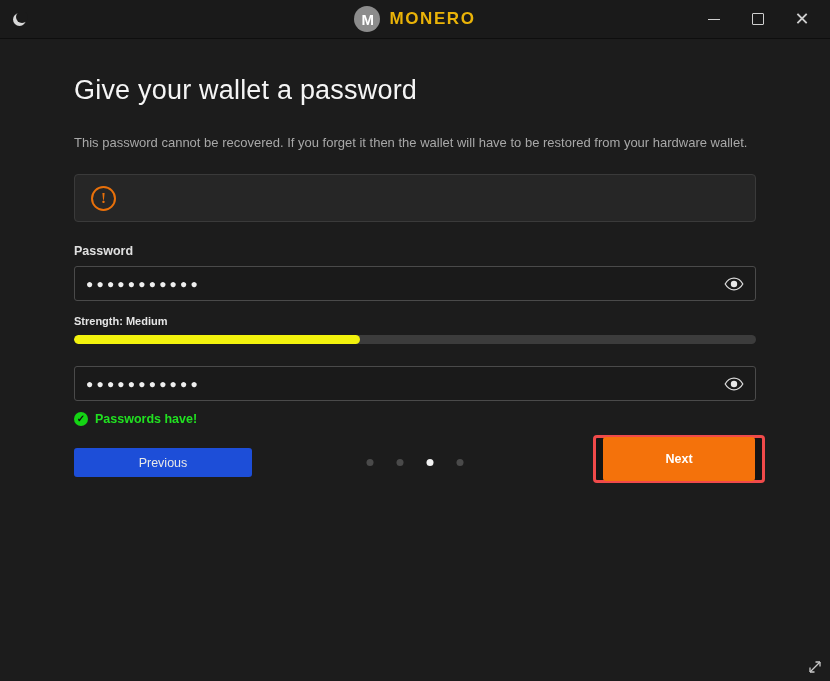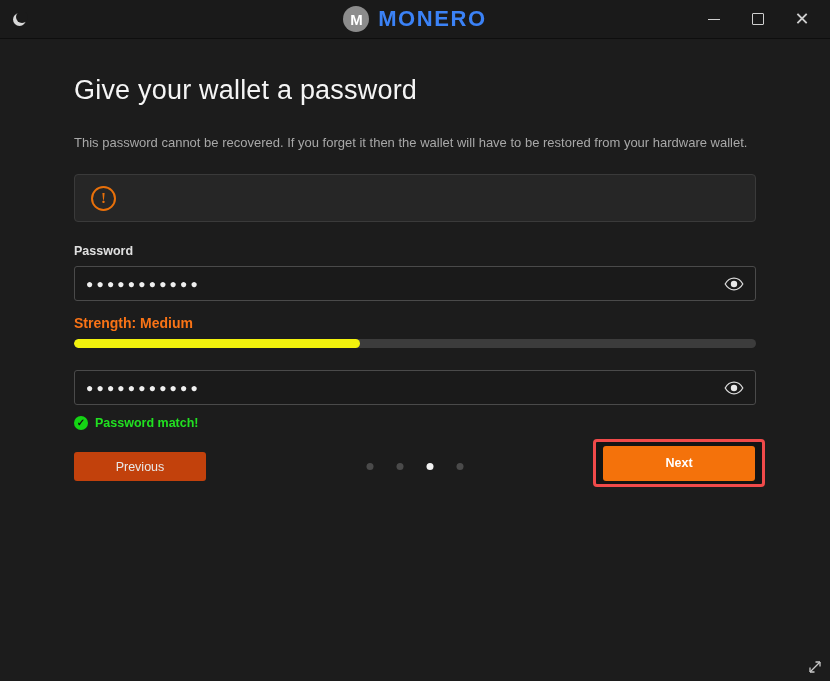--- a/index.html
+++ b/index.html
@@ -83,24 +83,24 @@
     align-items: center;
     justify-content: center;
     font-size: 15px;
     font-weight: bold;
     color: #ffffff;
     letter-spacing: -0.5px;
     font-family: "Liberation Sans", sans-serif;
   }
 
   .brand-name {
-    font-size: 22px;
+    font-size: 17px;
     font-weight: bold;
     letter-spacing: 1.6px;
-    color: #3b82f6;
+    color: #eab308;
   }
 
   .win-controls {
     margin-left: auto;
     display: flex;
     align-items: center;
     height: 39px;
     padding-right: 6px;
   }
 
@@ -228,23 +228,23 @@
     width: 22px;
     height: 18px;
     display: flex;
     align-items: center;
     justify-content: center;
     cursor: pointer;
   }
 
   
   .strength-label {
-    font-size: 14px;
-    font-weight: bold;
-    color: #f97316;
+    font-size: 11px;
+    font-weight: bold;
+    color: #e5e5e5;
     margin-top: 14px;
   }
 
   .strength-track {
     margin-top: 8px;
     height: 9px;
     width: 100%;
     background: #3c3c3c;
     border-radius: 5px;
     overflow: hidden;
@@ -286,23 +286,23 @@
   
   .nav-row {
     margin-top: 22px;
     height: 29px;
     display: flex;
     align-items: center;
     position: relative;
   }
 
   .btn-prev {
-    width: 132px;
+    width: 178px;
     height: 29px;
-    background: #c2410c;
+    background: #1d4ed8;
     border: none;
     border-radius: 3px;
     color: #e8e8e8;
     font-size: 12.5px;
     font-family: "Liberation Sans", sans-serif;
     cursor: pointer;
   }
 
   .dots-nav {
     position: absolute;
@@ -331,21 +331,21 @@
     border: 3px solid #f04a4a;
     border-radius: 4px;
     display: flex;
     align-items: center;
     justify-content: center;
     background: #141414;
   }
 
   .btn-next {
     width: 152px;
-    height: 35px;
+    height: 44px;
     background: #f4720b;
     border: none;
     border-radius: 3px;
     color: #ffffff;
     font-size: 12.5px;
     font-weight: bold;
     font-family: "Liberation Sans", sans-serif;
     cursor: pointer;
   }
 
@@ -422,21 +422,21 @@
         <svg width="20" height="14" viewBox="0 0 20 14">
           <path d="M1.2 7C3.4 3.1 6.6 1.2 10 1.2S16.6 3.1 18.8 7C16.6 10.9 13.4 12.8 10 12.8S3.4 10.9 1.2 7Z" fill="none" stroke="#d8d8d8" stroke-width="1.3"></path>
           <circle cx="10" cy="7" r="3.2" fill="#e8e8e8"></circle>
         </svg>
       </span>
     </div>
   </div>
 
   <div class="match-row">
     <span class="check-icon">✓</span>
-    <span class="match-text" style="color: rgb(33, 224, 33);">Password match!</span>
+    <span class="match-text" style="color: rgb(33, 224, 33);">Passwords have!</span>
   </div>
 
   <div class="nav-row">
 
     <button class="btn-prev">Previous</button>
 
     <div class="dots-nav">
       <span class="nav-dot"></span>
       <span class="nav-dot"></span>
       <span class="nav-dot active"></span>

